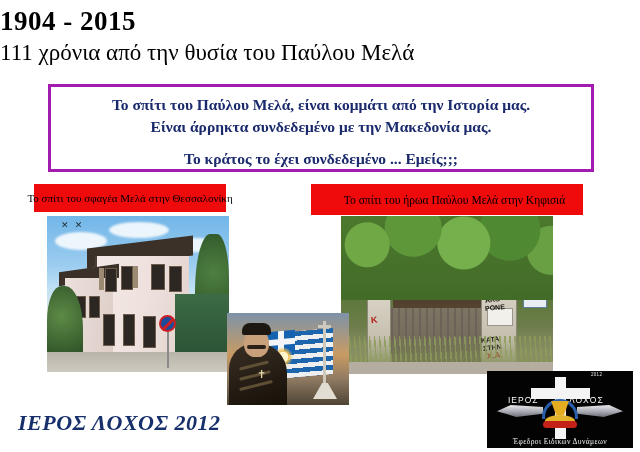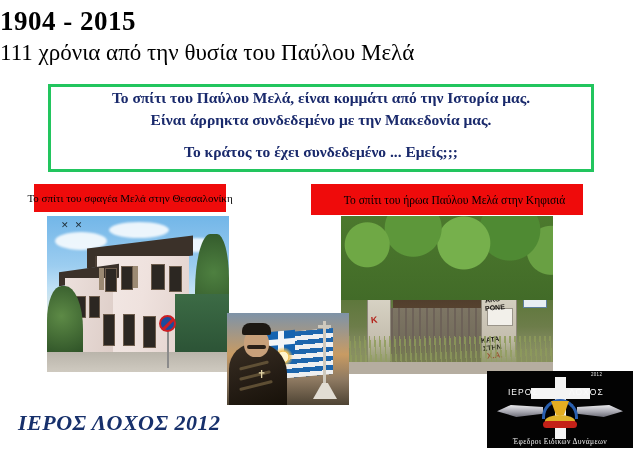--- a/index.html
+++ b/index.html
@@ -43,24 +43,25 @@
     margin-top: 2px;
   }
 
   
   .statement-box {
     position: absolute;
     left: 48px;
     top: 84px;
     width: 546px;
     height: 88px;
-    border: 3px solid #22c55e;
+    border: 3px solid #a21caf;
     background: #ffffff;
     box-sizing: border-box;
     text-align: center;
+    padding-top: 7px;
   }
   .statement-line {
     font-family: "Liberation Serif", serif;
     font-size: 15.5px;
     font-weight: bold;
     color: #1a2a6c;
     line-height: 1.42;
   }
   .statement-line.gap {
     margin-top: 10px;
@@ -414,21 +415,21 @@
     left: 68px; top: 6px; width: 11px; height: 62px;
     background: #f4f4f4;
   }
   #logo .cross-h {
     position: absolute;
     left: 44px; top: 17px; width: 59px; height: 11px;
     background: #f4f4f4;
   }
   #logo .logo-word {
     position: absolute;
-    top: 16px;
+    top: 24px;
     color: #fafafa;
     font-family: "Liberation Sans", sans-serif;
     font-size: 8.5px;
     letter-spacing: 1px;
   }
   #logo .logo-word.left { left: 21px; }
   #logo .logo-word.right { left: 82px; }
   #logo .wing {
     position: absolute;
     top: 34px;

